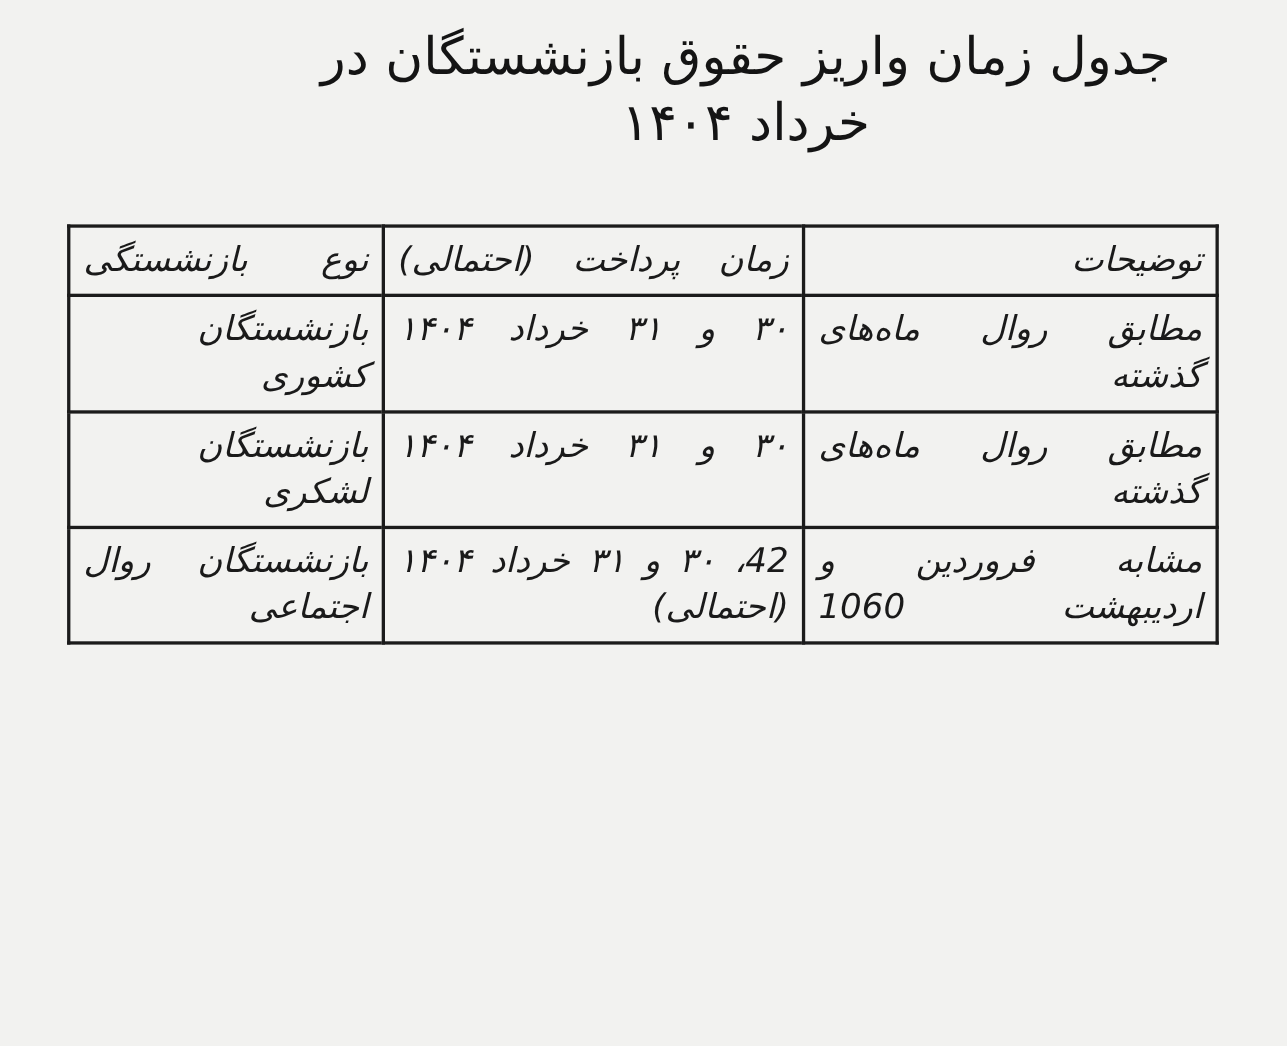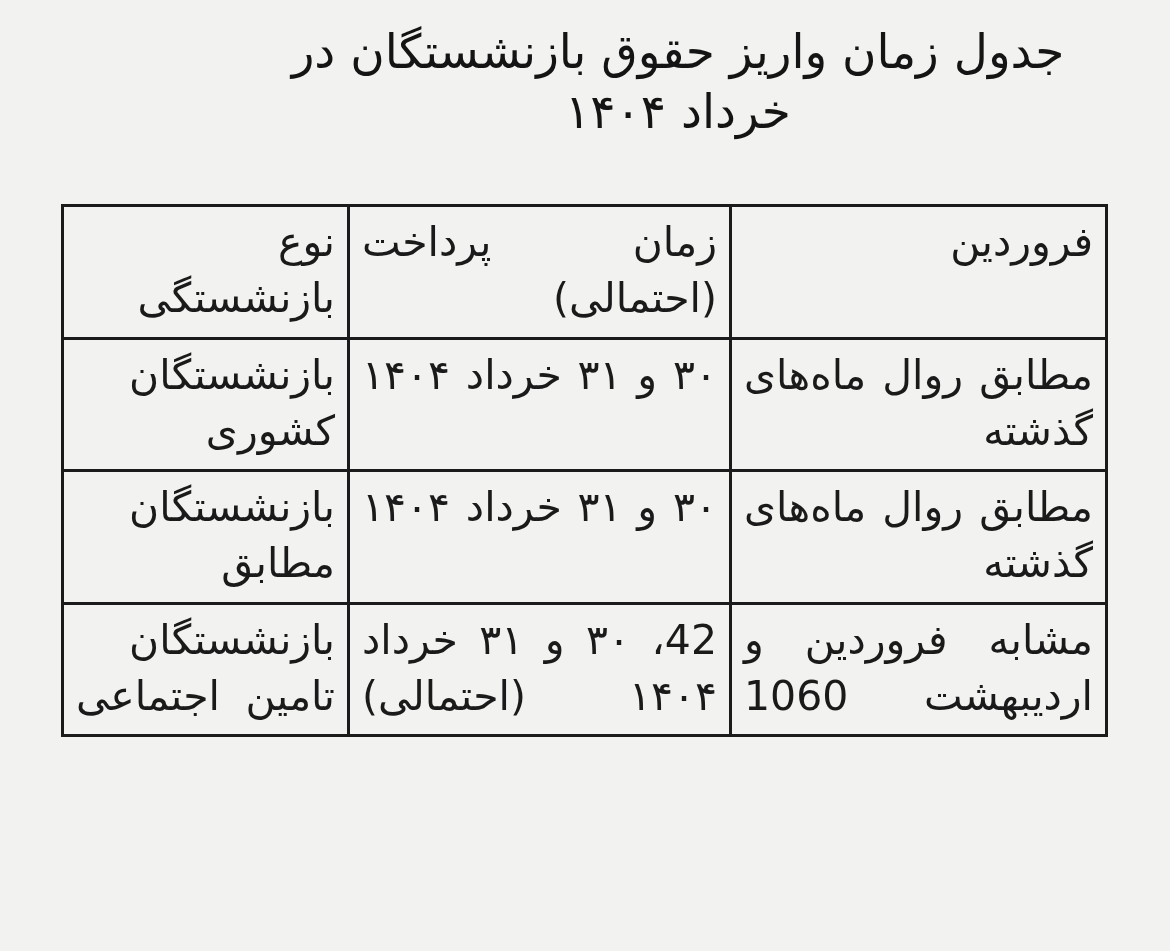--- a/index.html
+++ b/index.html
@@ -36,25 +36,26 @@
     border-collapse: collapse;
     width: 1044px;
     table-layout: fixed;
     background: #f2f2f0;
   }
   table.pension-table td,
   table.pension-table th {
     border: 3px solid #1b1b1b;
     vertical-align: top;
     padding: 8px 12px 10px 12px;
-    font-size: 41px;
+    font-size: 31px;
     line-height: 1.36;
     font-weight: 400;
     text-align: justify;
     text-align-last: justify;
+    font-style: italic;
   }
   table.pension-table th {
     font-weight: 400;
   }
   col.c-type { width: 286px; }
   col.c-time { width: 382px; }
   col.c-desc { width: 376px; }
   .cell-type {
     text-align: right;
     text-align-last: right;
@@ -74,38 +75,38 @@
 
   <div class="table-wrap">
     <table class="pension-table">
       <colgroup>
         <col class="c-desc">
         <col class="c-time">
         <col class="c-type">
       </colgroup>
       <thead>
         <tr>
-          <th>فروردین</th>
+          <th>توضیحات</th>
           <th>زمان پرداخت (احتمالی)</th>
           <th class="th-type">نوع بازنشستگی</th>
         </tr>
       </thead>
       <tbody>
         <tr>
           <td>مطابق روال ماه‌های گذشته</td>
           <td>۳۰ و ۳۱ خرداد ۱۴۰۴</td>
           <td class="cell-type">بازنشستگان کشوری</td>
         </tr>
         <tr>
           <td>مطابق روال ماه‌های گذشته</td>
           <td>۳۰ و ۳۱ خرداد ۱۴۰۴</td>
-          <td class="cell-type">بازنشستگان مطابق</td>
+          <td class="cell-type">بازنشستگان لشکری</td>
         </tr>
         <tr>
           <td>مشابه فروردین و اردیبهشت 1060</td>
           <td>42، ۳۰ و ۳۱ خرداد ۱۴۰۴ (احتمالی)</td>
-          <td class="cell-type">بازنشستگان تامین اجتماعی</td>
+          <td class="cell-type">بازنشستگان روال اجتماعی</td>
         </tr>
       </tbody>
     </table>
   </div>
 
 </div>
 
 </body></html>

